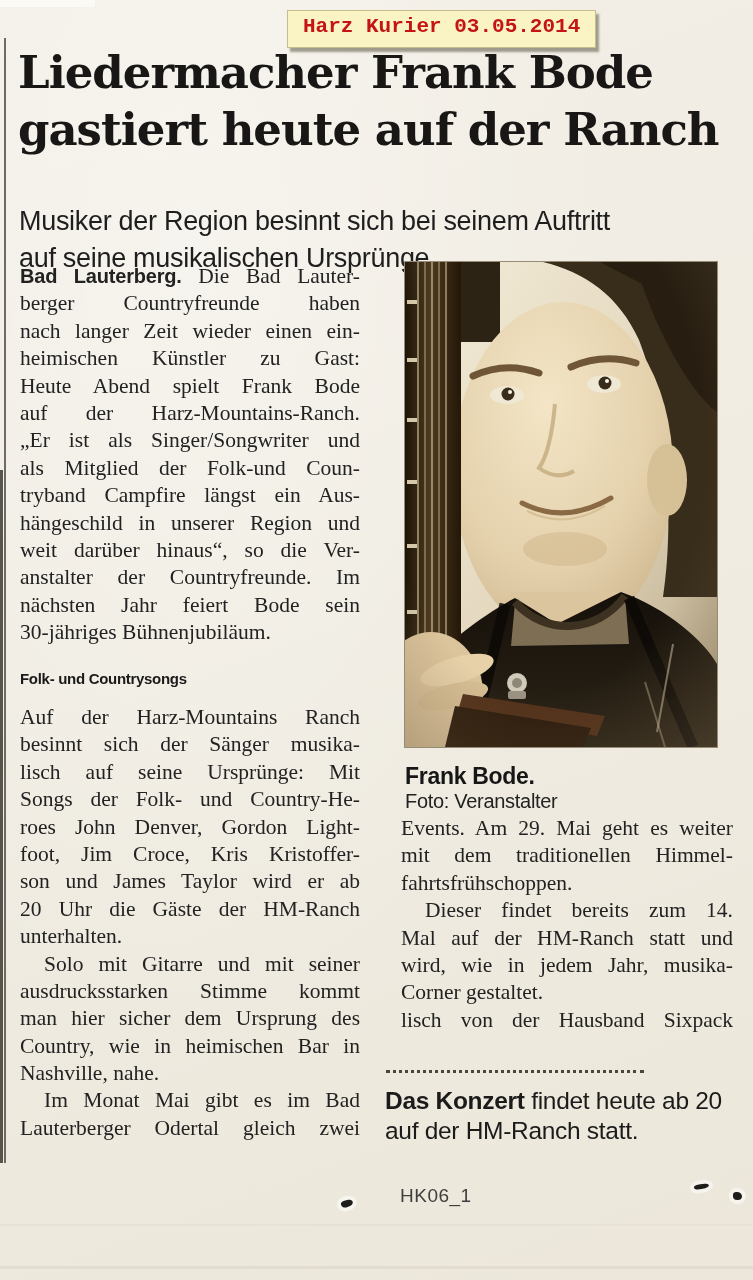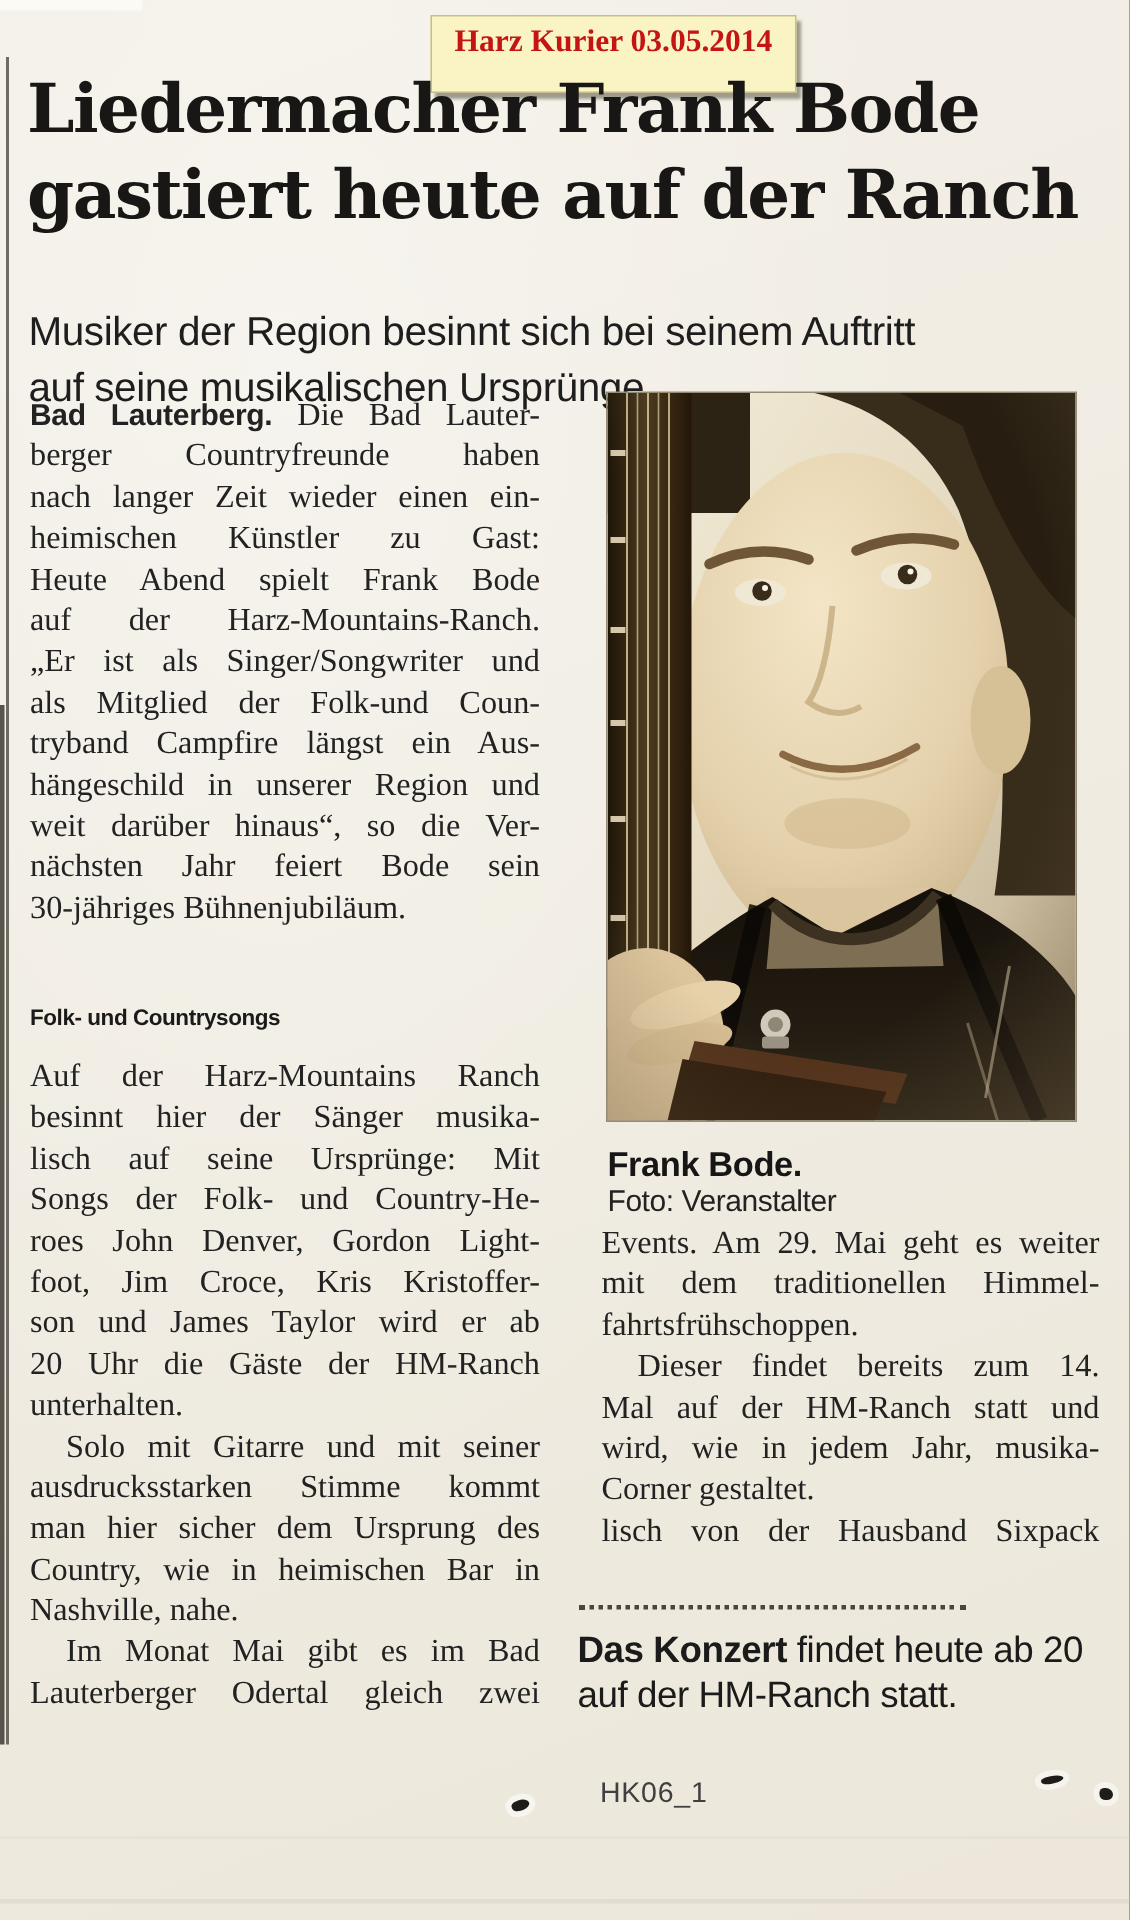--- a/index.html
+++ b/index.html
@@ -27,22 +27,22 @@
   .speck.s1{left:341px;top:1200px;width:12px;height:7px;transform:rotate(-20deg);box-shadow:0 0 0 4px rgba(255,255,255,.55);}
   .speck.s2{left:694px;top:1184px;width:15px;height:5px;transform:rotate(-12deg);box-shadow:0 0 0 4px rgba(255,255,255,.5);}
   .speck.s3{left:733px;top:1192px;width:9px;height:8px;box-shadow:0 0 0 4px rgba(255,255,255,.5);}
 
   
   .press-label{
     position:absolute;left:287px;top:10px;
     background:#faf4c4;
     border:1px solid #c6bd8c;
     box-shadow:3px 4px 2px rgba(130,125,110,.75);
-    padding:4px 15px 22px 15px;
-    font-family:Liberation Serif, serif;
+    padding:4px 15px 8px 15px;
+    font-family:Liberation Mono, monospace;
     font-weight:bold;font-size:21px;line-height:24px;
     color:#c41414;white-space:nowrap;
   }
 
   
   .headline{
     position:absolute;left:18px;top:44px;width:720px;
     font-family:"DejaVu Serif", serif;
     font-weight:bold;font-size:45px;line-height:57px;
     letter-spacing:-1px;color:#181715;
@@ -134,29 +134,30 @@
       <div class="bline just">berger Countryfreunde haben</div>
       <div class="bline just">nach langer Zeit wieder einen ein-</div>
       <div class="bline just">heimischen Künstler zu Gast:</div>
       <div class="bline just">Heute Abend spielt Frank Bode</div>
       <div class="bline just">auf der Harz-Mountains-Ranch.</div>
       <div class="bline just">„Er ist als Singer/Songwriter und</div>
       <div class="bline just">als Mitglied der Folk-und Coun-</div>
       <div class="bline just">tryband Campfire längst ein Aus-</div>
       <div class="bline just">hängeschild in unserer Region und</div>
       <div class="bline just">weit darüber hinaus“, so die Ver-</div>
+      <div class="bline just">anstalter der Countryfreunde. Im</div>
       <div class="bline just">nächsten Jahr feiert Bode sein</div>
       <div class="bline">30-jähriges Bühnenjubiläum.</div>
     </div>
 
   <div class="section-subhead">Folk- und Countrysongs</div>
 
   <div id="col-left-2" class="textcol">
       <div class="bline just">Auf der Harz-Mountains Ranch</div>
-      <div class="bline just">besinnt hier der Sänger musika-</div>
+      <div class="bline just">besinnt sich der Sänger musika-</div>
       <div class="bline just">lisch auf seine Ursprünge: Mit</div>
       <div class="bline just">Songs der Folk- und Country-He-</div>
       <div class="bline just">roes John Denver, Gordon Light-</div>
       <div class="bline just">foot, Jim Croce, Kris Kristoffer-</div>
       <div class="bline just">son und James Taylor wird er ab</div>
       <div class="bline just">20 Uhr die Gäste der HM-Ranch</div>
       <div class="bline">unterhalten.</div>
       <div class="bline just ind">Solo mit Gitarre und mit seiner</div>
       <div class="bline just">ausdrucksstarken Stimme kommt</div>
       <div class="bline just">man hier sicher dem Ursprung des</div>

